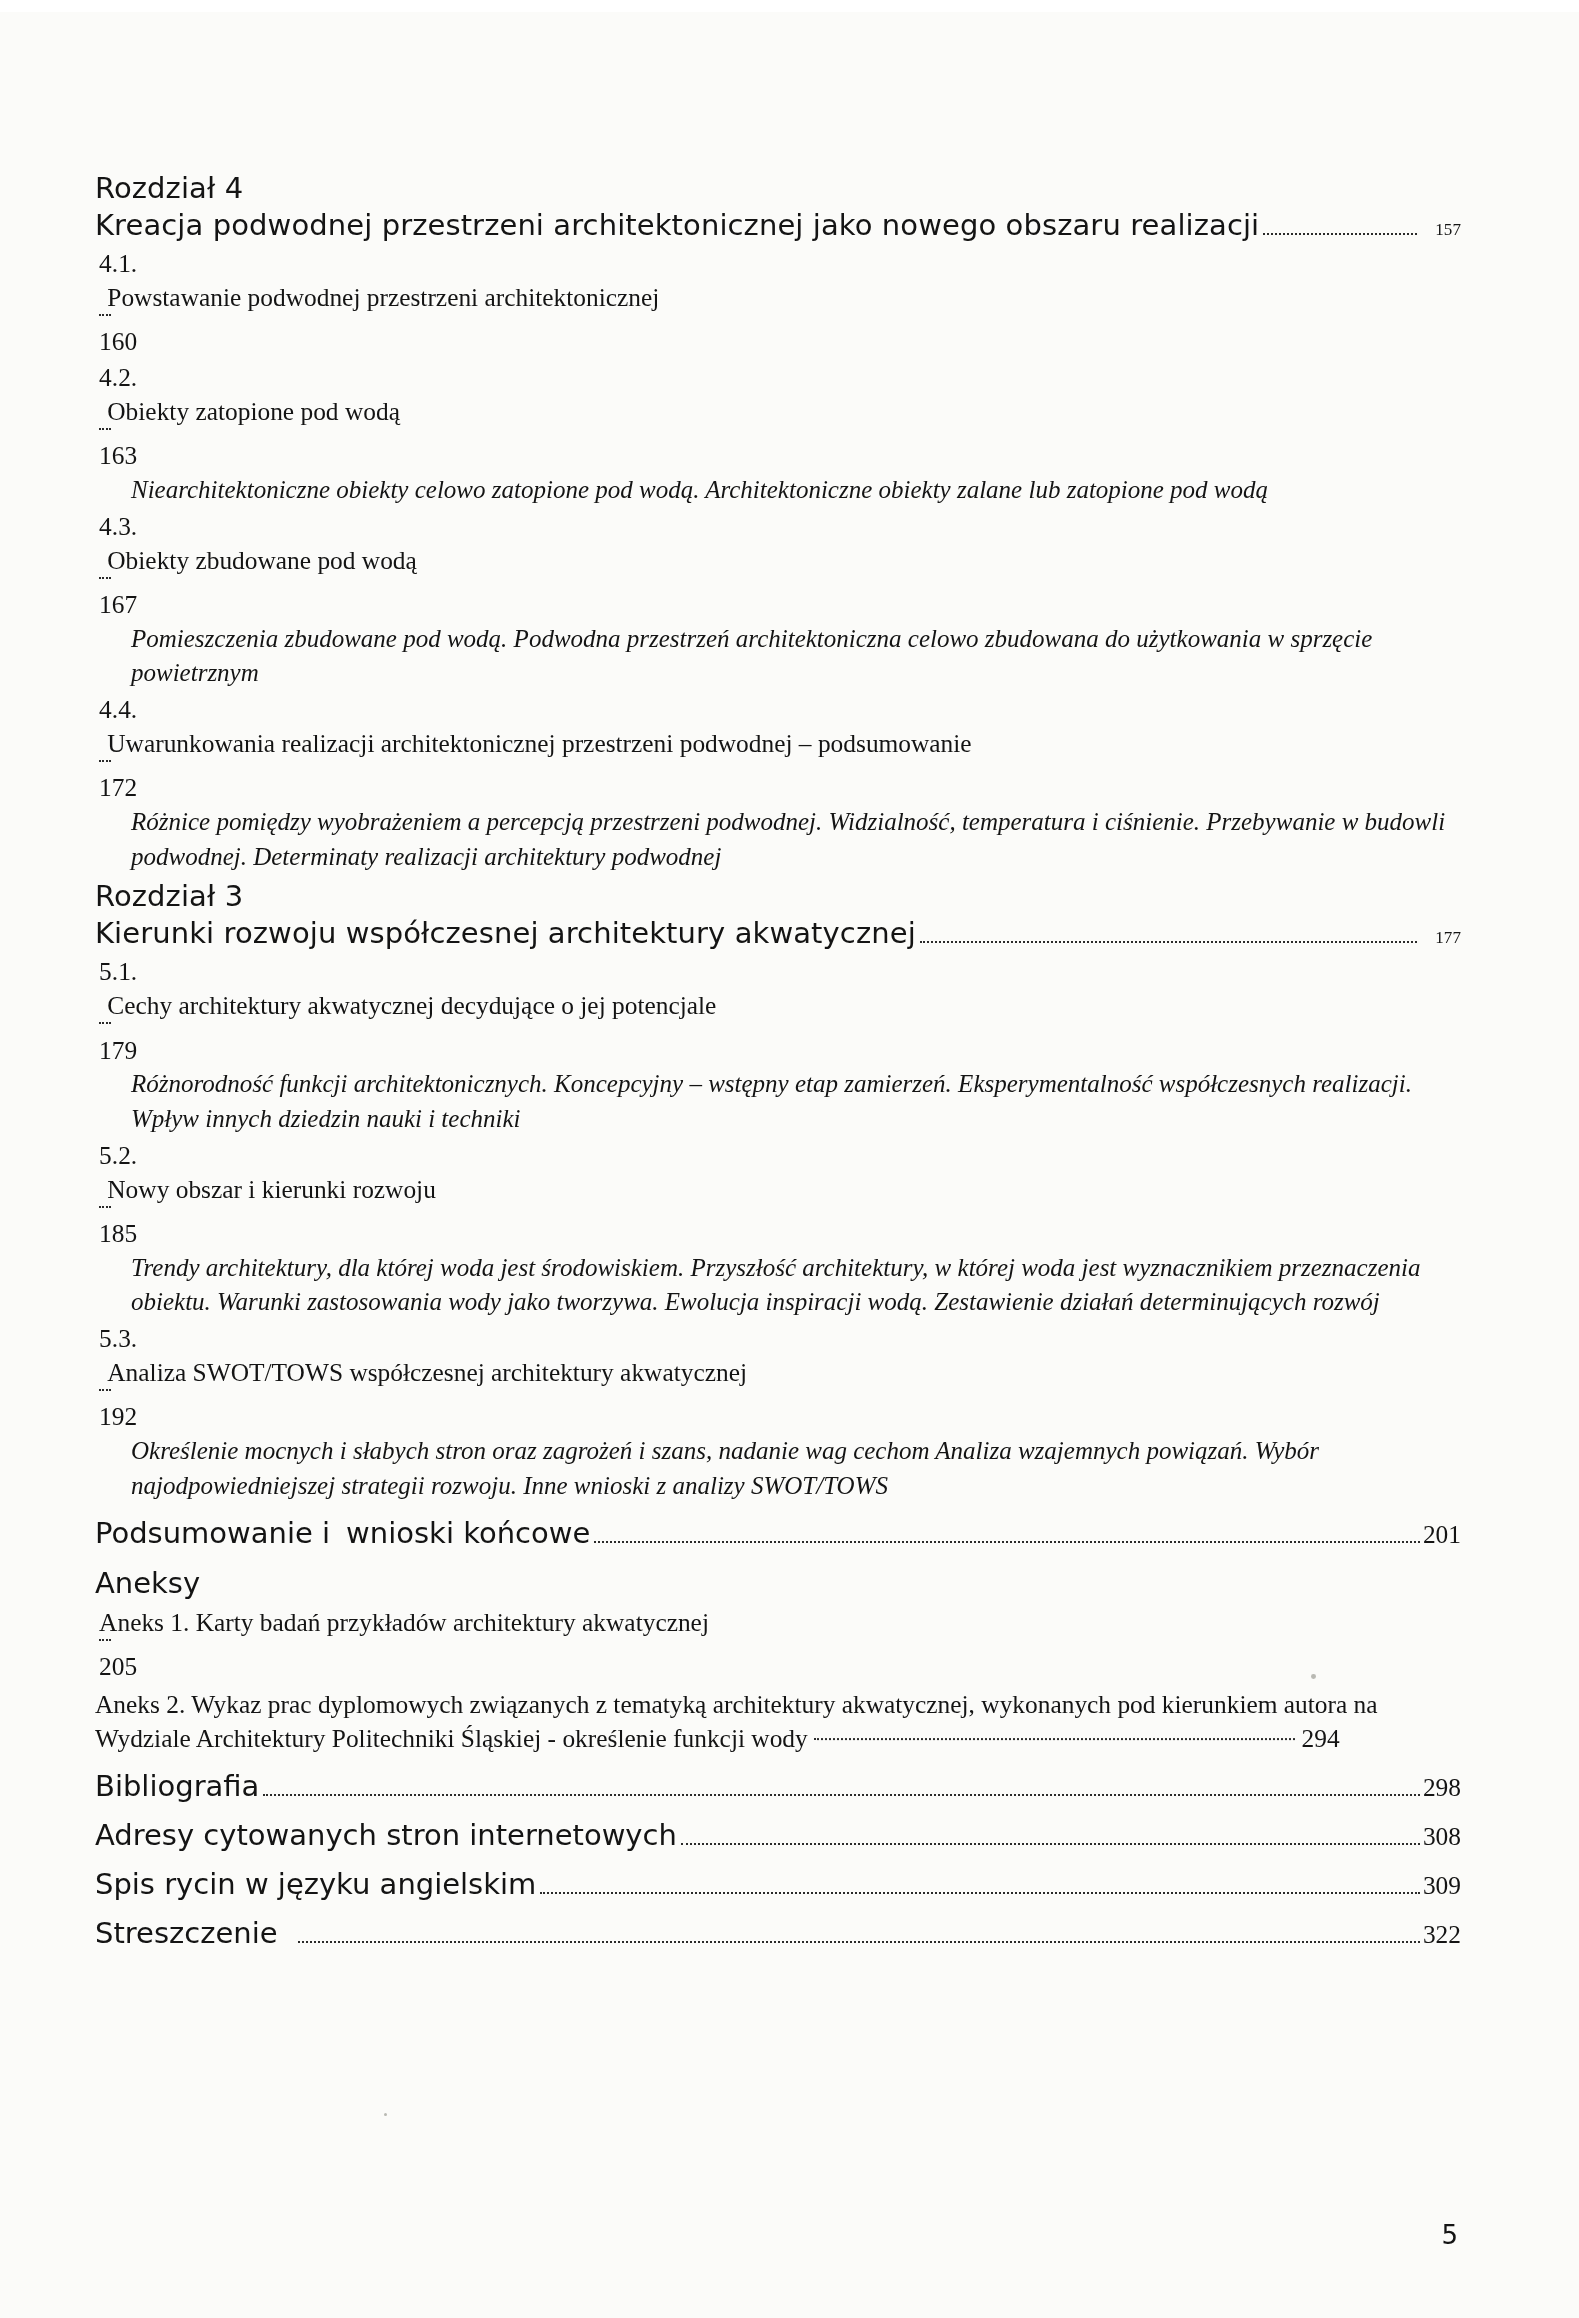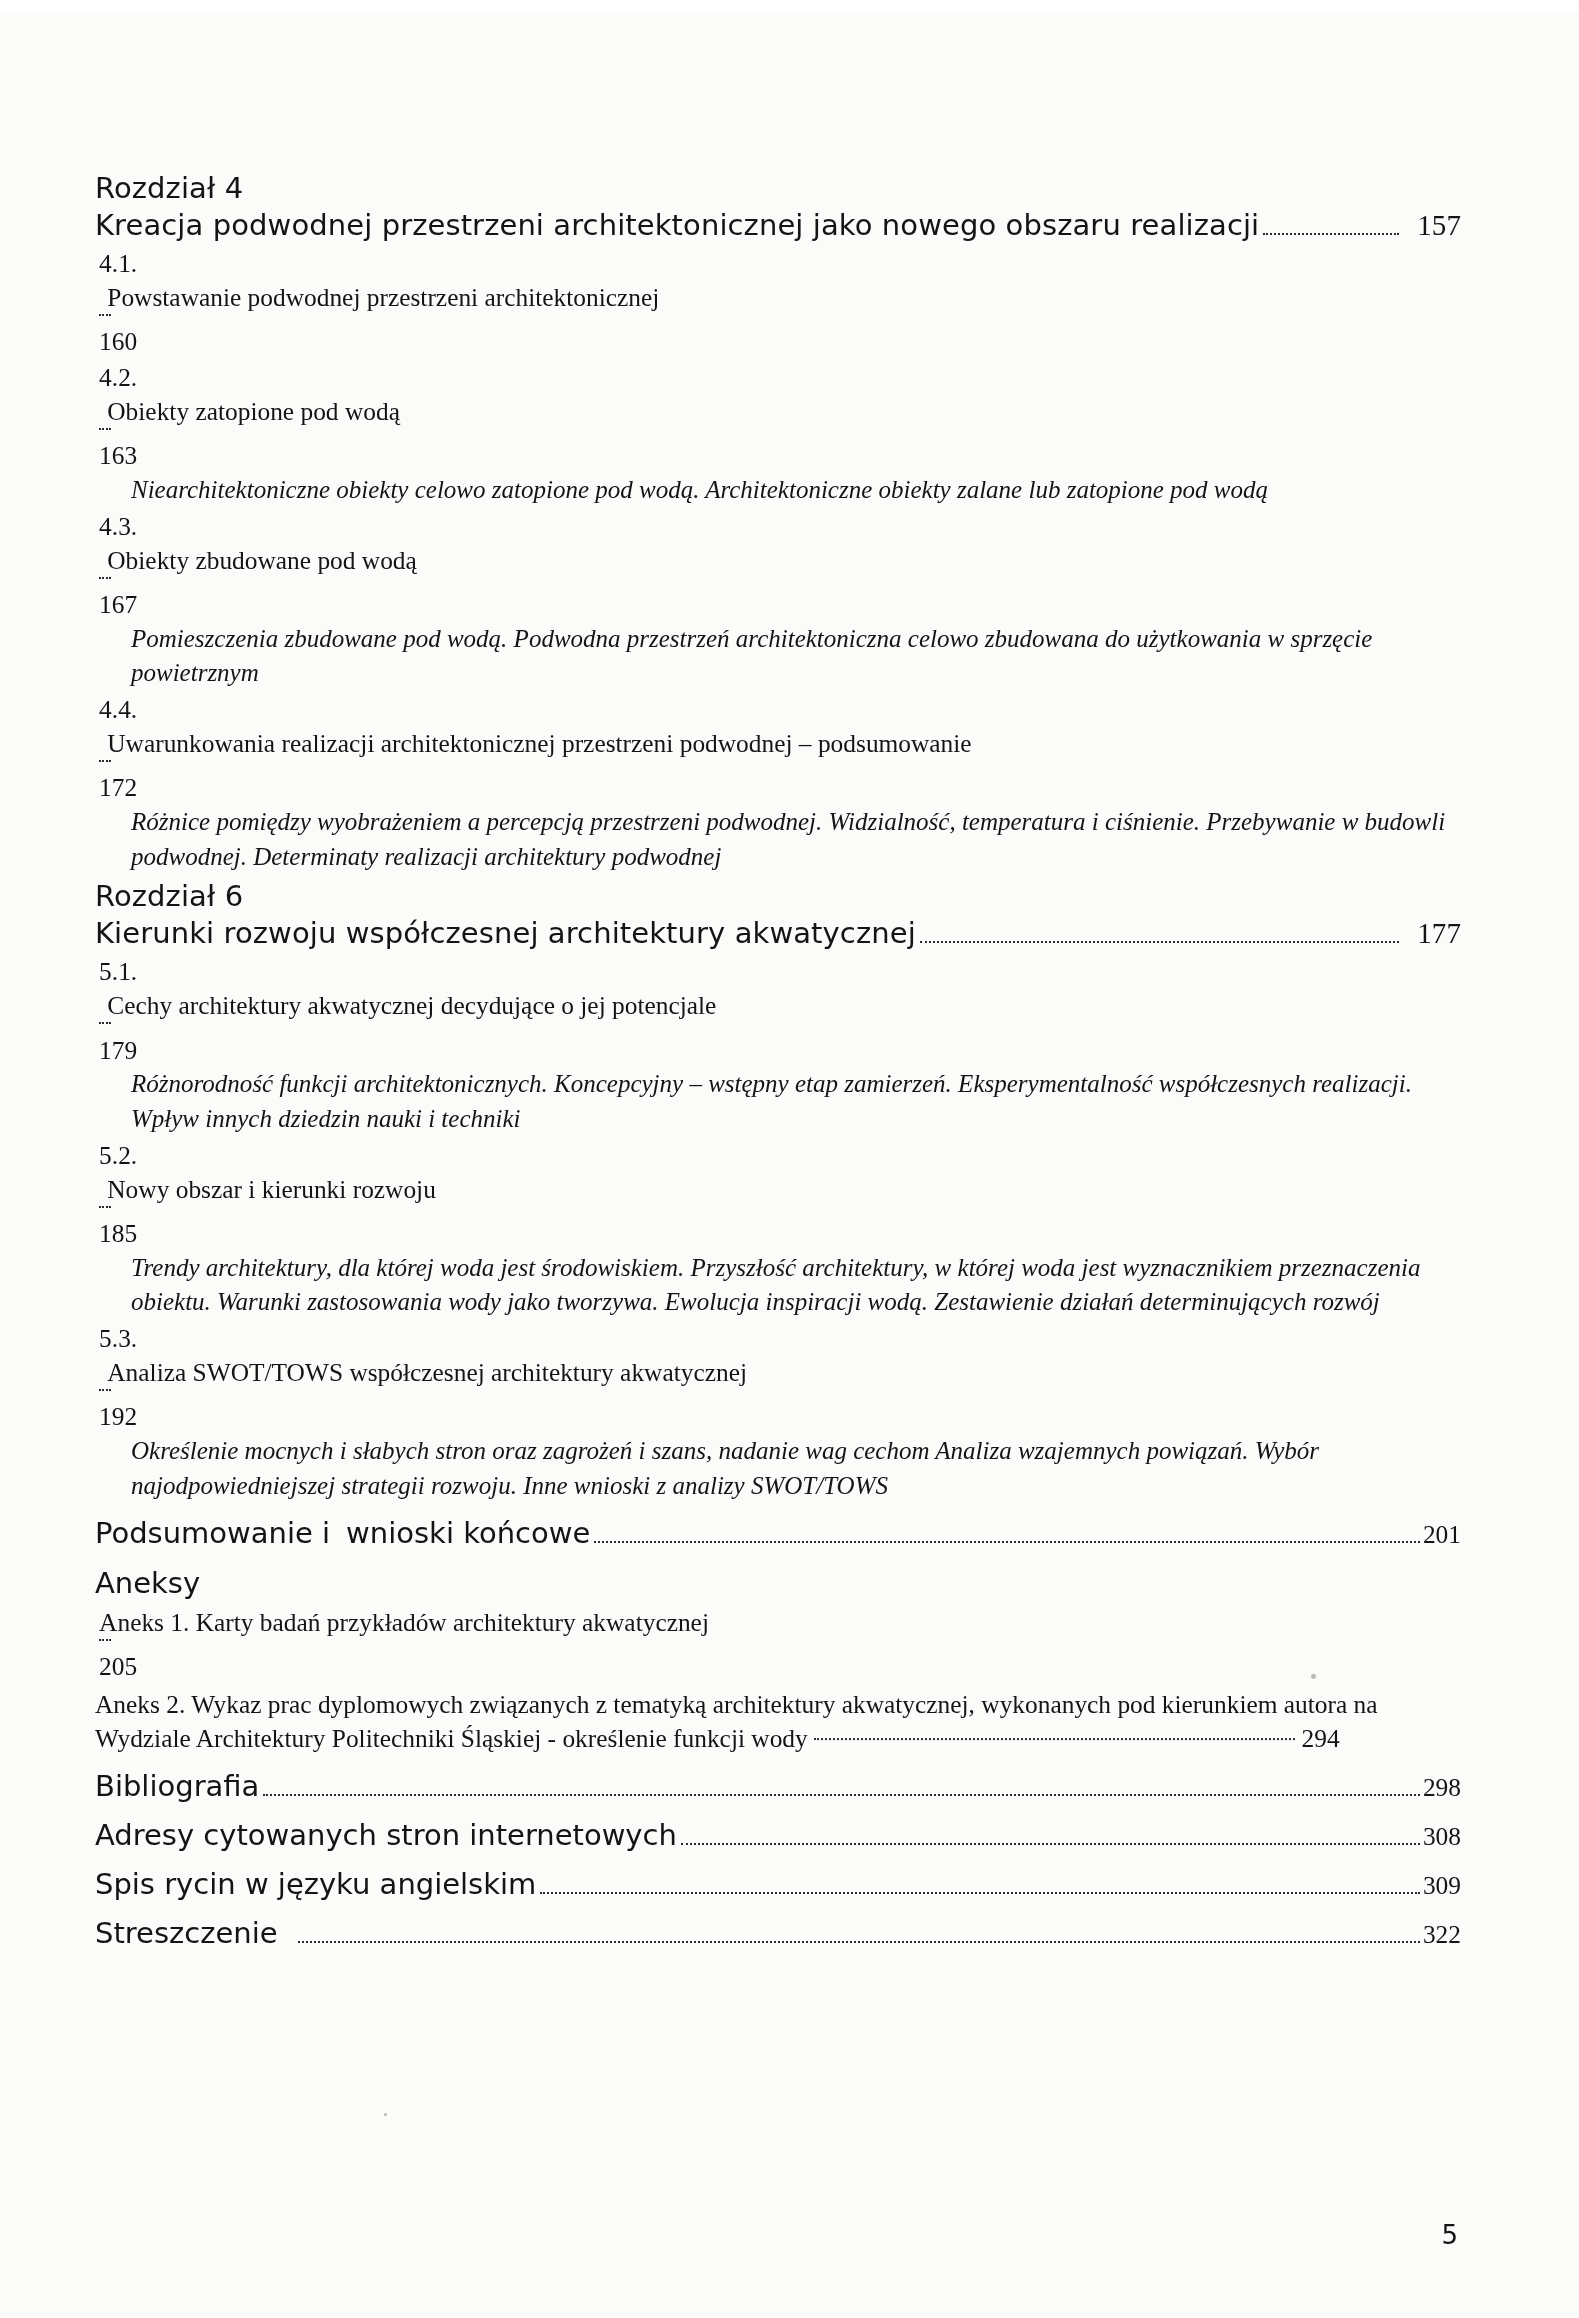--- a/index.html
+++ b/index.html
@@ -63,21 +63,21 @@
     font-size: 29px;
     line-height: 1.3;
     letter-spacing: 0.1px;
   }
   .chap-title .leader {
     border-bottom: 2.1px dotted #2a2a2a;
     margin-bottom: 9px;
   }
   .chap-title .pg {
     font-family: "Liberation Serif", serif;
-    font-size: 29px;
+    font-size: 17px;
     margin-left: 16px;
   }
 
   
   .sec {
     font-size: 25.4px;
     line-height: 1.34;
     margin-top: 1.4px;
     flex-direction: column;
   }
@@ -181,21 +181,21 @@
     <div class="desc">Pomieszczenia zbudowane pod wodą. Podwodna przestrzeń architektoniczna celowo zbudowana do użytkowania w sprzęcie powietrznym</div>
 
     <div class="sec entry">
       <span class="txt">4.4.</span>
       <span class="txt" style="padding-left:8.2px;">Uwarunkowania realizacji architektonicznej przestrzeni podwodnej – podsumowanie</span>
       <span class="leader"></span>
       <span class="pg">172</span>
     </div>
     <div class="desc">Różnice pomiędzy wyobrażeniem a percepcją przestrzeni podwodnej. Widzialność, temperatura i ciśnienie. Przebywanie w budowli podwodnej. Determinaty realizacji architektury podwodnej</div>
 
-    <div class="chap-label">Rozdział 6</div>
+    <div class="chap-label">Rozdział 3</div>
     <div class="chap-title entry">
       <span class="txt">Kierunki rozwoju współczesnej architektury akwatycznej</span>
       <span class="leader"></span>
       <span class="pg">177</span>
     </div>
 
     <div class="sec entry">
       <span class="txt">5.1.</span>
       <span class="txt" style="padding-left:8.2px;">Cechy architektury akwatycznej decydujące o jej potencjale</span>
       <span class="leader"></span>

